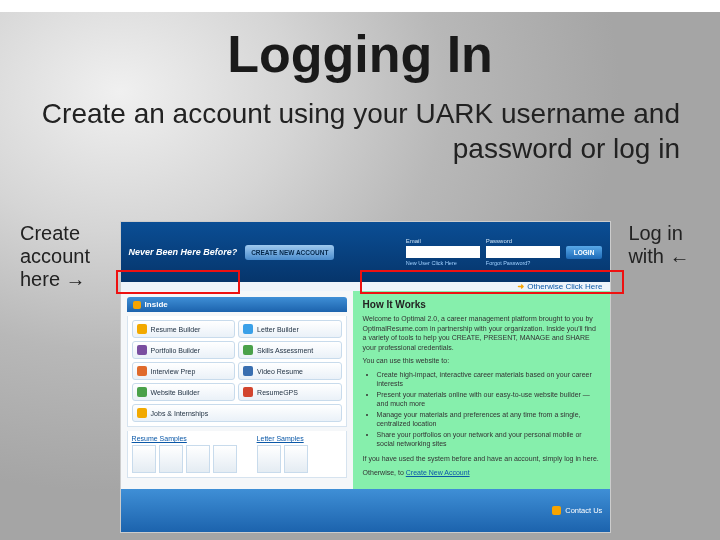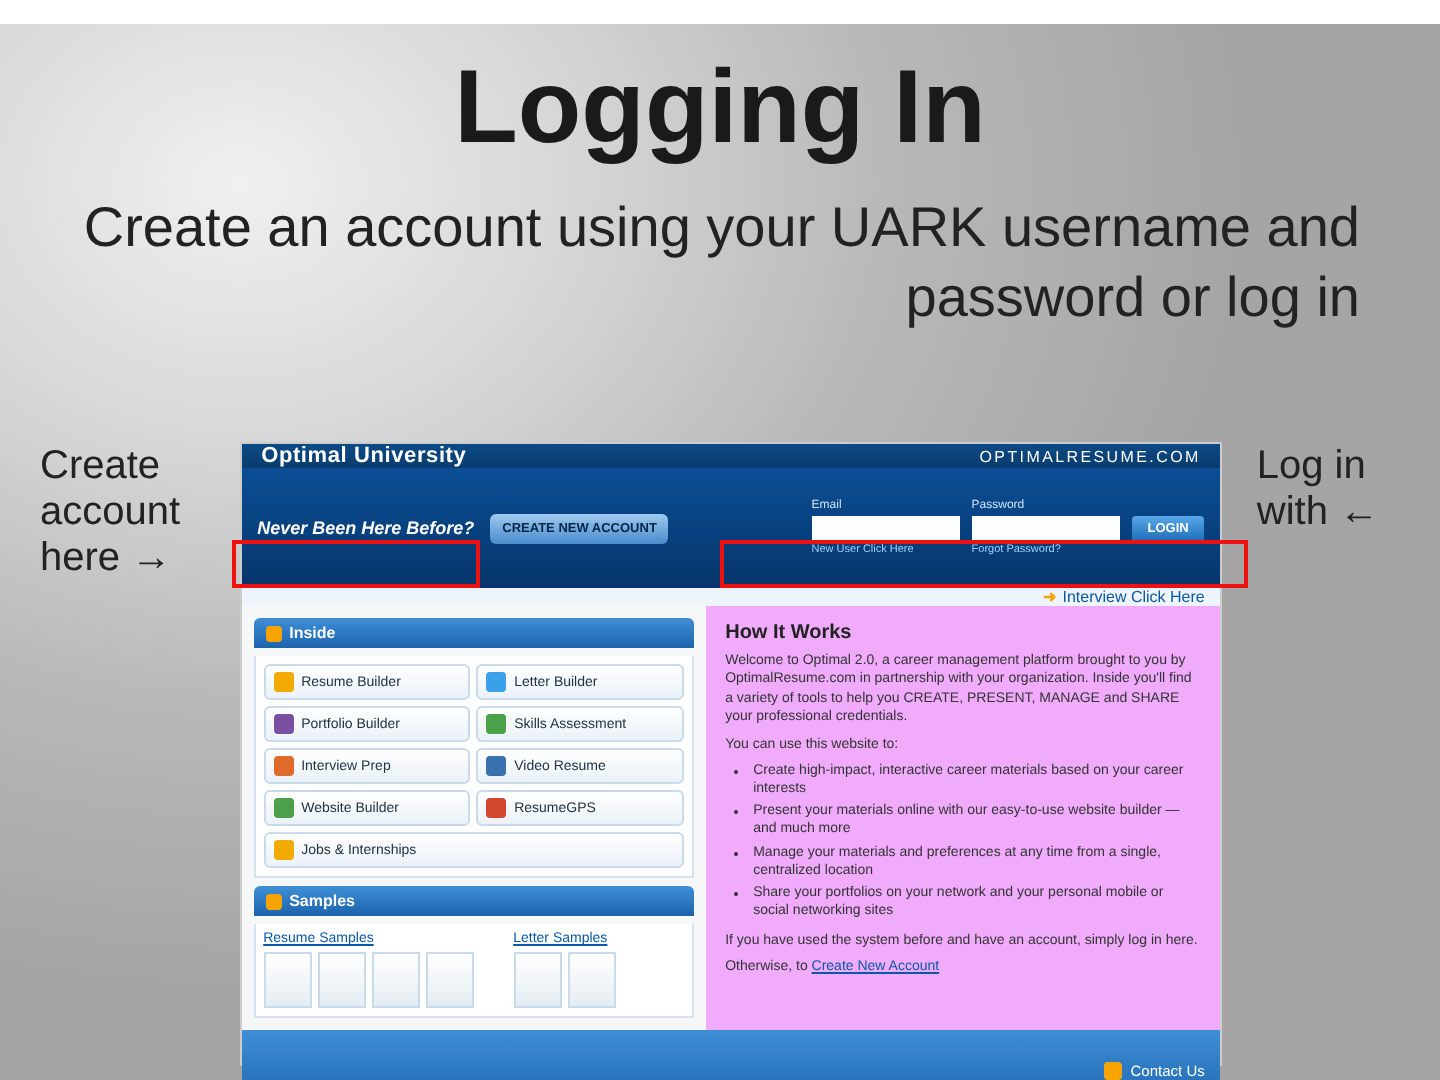--- a/index.html
+++ b/index.html
@@ -33,64 +33,60 @@
   .panel-h::before{content:"";width:8px;height:8px;background:#f7a400;border-radius:2px}
   .grid2{display:grid;grid-template-columns:1fr 1fr;gap:3px;background:#fff;border:1px solid #d6e3ef;border-top:none;padding:4px}
   .tool{background:linear-gradient(#fff,#eaf1f8);border:1px solid #c8dbec;border-radius:3px;padding:3px 4px;display:flex;align-items:center;gap:4px;font-size:7px;color:#234}
   .tool .ic{width:10px;height:10px;border-radius:2px}
   .wide{grid-column:1/3}
   .samp{background:#fff;border:1px solid #d6e3ef;border-top:none;padding:4px;display:flex;gap:20px}
   .samp-col{display:flex;flex-direction:column;gap:3px}
   .samp-col a{color:#0a58a8;font-size:7px;text-decoration:underline}
   .thumbs{display:flex;gap:3px}
   .thumbs div{width:22px;height:26px;background:linear-gradient(#fff,#e4ecf3);border:1px solid #c8dbec}
-  .col-r{flex:1;padding:8px 10px;background:#f0abfc;font-size:7px;color:#333}
+  .col-r{flex:1;padding:8px 10px;background:#86efac;font-size:7px;color:#333}
   .col-r h3{margin:0 0 4px 0;font-size:10px;color:#222}
   .col-r p{margin:0 0 4px 0;line-height:1.35}
   .col-r ul{margin:2px 0 6px 14px;padding:0}
   .col-r li{margin:0 0 2px 0;line-height:1.3}
   .col-r a{color:#0a58a8}
   .contact{height:16px;background:linear-gradient(#3f8fd6,#1c63ad);color:#fff;display:flex;align-items:center;justify-content:flex-end;padding:16px 8px;font-size:7.5px;gap:4px}
   .contact::before{content:"";width:9px;height:9px;background:#f7a400;border-radius:2px}
 </style>
 </head>
 <body>
 
 <div class="slide">
   <h1 class="title">Logging In</h1>
   <div class="subtitle">Create an account using your UARK username and password or log in</div>
 
   <div class="row">
     <div class="left-label">Create account here →</div>
 
     <div class="shot">
-      <div class="banner">
-        <span class="banner-left">Optimal University</span>
-        <span class="banner-right">OPTIMALRESUME.COM</span>
-      </div>
       <div class="bar">
         <span class="nb">Never Been Here Before?</span>
         <span class="btn-create">CREATE NEW ACCOUNT</span>
         <div class="login-area">
           <div class="lg-col">
             <label>Email</label>
             <input style="">
             <a href="#">New User Click Here</a>
           </div>
           <div class="lg-col">
             <label>Password</label>
             <input type="password" style="">
             <a href="#">Forgot Password?</a>
           </div>
           <span class="btn-login">LOGIN</span>
         </div>
       </div>
       <div class="subbar">
         <span class="arrow">➜</span>
-        <span>Interview Click Here</span>
+        <span>Otherwise Click Here</span>
       </div>
       <div class="body">
         <div class="col-l">
           <div class="panel-h">
               <span>Inside</span>
             </div>
           <div class="grid2" id="tools-grid">
               <div class="tool">
                 <span class="ic" style="background:#f2a900"></span>
                 <span>Resume Builder</span>
@@ -120,23 +116,20 @@
                 <span>Website Builder</span>
               </div>
               <div class="tool">
                 <span class="ic" style="background:#d2452f"></span>
                 <span>ResumeGPS</span>
               </div>
               <div class="tool wide">
                 <span class="ic" style="background:#f2a900"></span>
                 <span>Jobs &amp; Internships</span>
               </div>
-            </div>
-          <div class="panel-h">
-              <span>Samples</span>
             </div>
           <div class="samp">
             <div class="samp-col">
               <a href="#">Resume Samples</a>
               <div class="thumbs">
                   <div></div>
                   <div></div>
                   <div></div>
                   <div></div>
                 </div>

